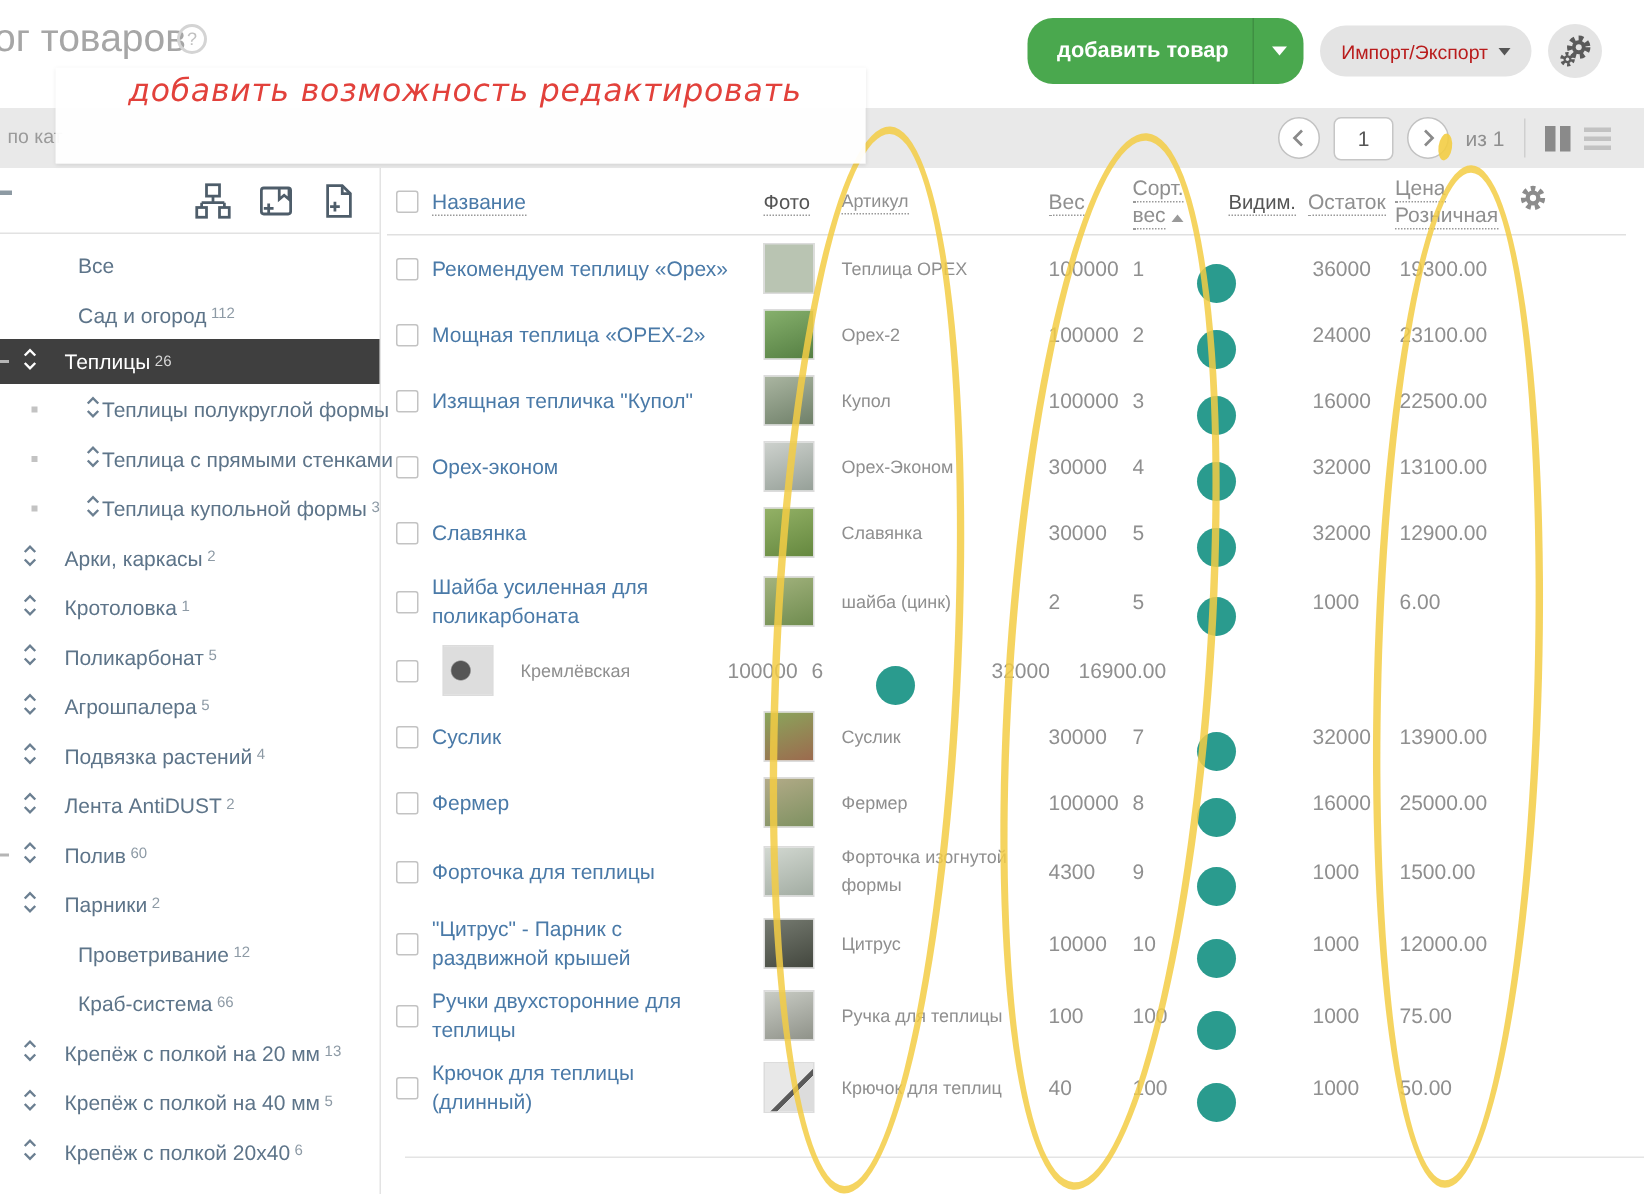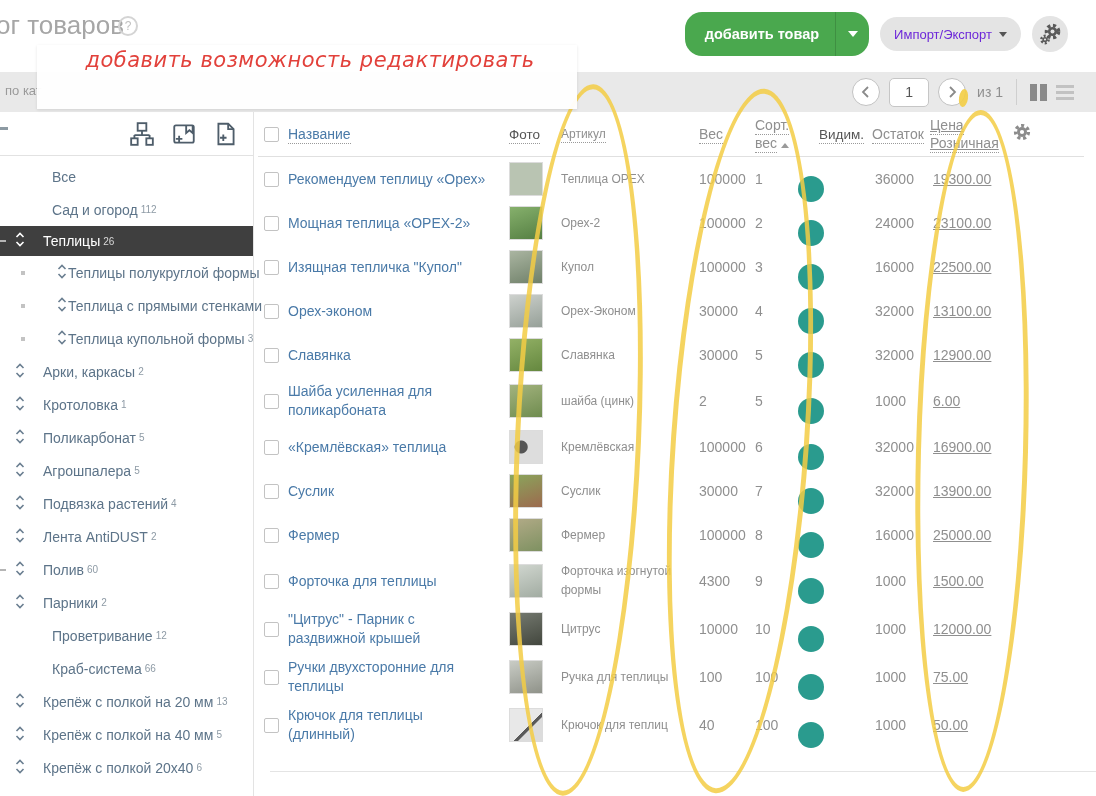--- a/index.html
+++ b/index.html
@@ -15,21 +15,21 @@
   #topbar-actions { right:28px; top:12px; display:flex; align-items:center; gap:11px; }
   .btn-green { display:flex; align-items:stretch; background:#4aa84e; border-radius:17px;
     height:44px; overflow:hidden; cursor:pointer; }
   .btn-green .lbl { color:#fff; font-size:14.5px; font-weight:bold; padding:0 16px 0 20px;
     display:flex; align-items:center; }
   .btn-green .caret-seg { width:34px; border-left:1px solid rgba(0,0,0,.15);
     display:flex; align-items:center; justify-content:center; }
   .caret-down-w { width:0; height:0; border-left:5px solid transparent;
     border-right:5px solid transparent; border-top:6px solid #fff; }
   .btn-pill { background:#e4e4e4; border-radius:17px; height:34px; display:flex;
-    align-items:center; gap:7px; padding:0 14px; color:#6d28d9; font-size:13px; cursor:pointer; }
+    align-items:center; gap:7px; padding:0 14px; color:#b91c1c; font-size:13px; cursor:pointer; }
   .caret-down-g { width:0; height:0; border-left:4.5px solid transparent;
     border-right:4.5px solid transparent; border-top:5.5px solid #555; }
   .btn-round { width:36px; height:36px; border-radius:50%; background:#e4e4e4;
     display:flex; align-items:center; justify-content:center; cursor:pointer; }
 
   
   #grey-band { left:0; top:72px; width:1096px; height:40px; background:#e9e9e9; }
   #tab-left { left:5px; top:83px; color:#9a9a9a; font-size:13px; }
   #pager { right:22px; top:71px; height:42px; display:flex; align-items:center; gap:9px; }
   .pg-circle { width:28px; height:28px; border:1px solid #c2c2c2; border-radius:50%;
@@ -88,21 +88,21 @@
   .th .u { border-bottom:1px dotted #9a9a9a; padding-bottom:1px; cursor:pointer; }
   .cb { appearance:none; -webkit-appearance:none; width:15px; height:15px; margin-left:6px;
     border:1px solid #c3c3c3; border-radius:2px; background:#fff; cursor:pointer; flex:none; }
   .c-name   { width:205px; margin-left:9px;  color:#4a7aa8; font-size:14px; line-height:19px; cursor:pointer; }
   .c-photo  { width:34px;  margin-left:16px; flex:none; }
   .c-art    { width:126px; margin-left:18px; color:#8f8f8f; font-size:12px; line-height:19px; }
   .c-wgt    { width:50px;  margin-left:12px; color:#8f8f8f; font-size:14px; }
   .c-srt    { width:52px;  margin-left:6px;  color:#8f8f8f; font-size:14px; }
   .c-vis    { width:40px;  margin-left:12px; flex:none; }
   .c-stk    { width:52px;  margin-left:16px; color:#8f8f8f; font-size:14px; }
-  .c-prc    { width:78px;  margin-left:6px;  color:#8f8f8f; font-size:14px;text-decoration:underline; }
+  .c-prc    { width:78px;  margin-left:6px;  color:#8f8f8f; font-size:14px; }
   .c-gear   { margin-left:4px; }
   .photo { width:34px; height:34px; border:1px solid #dcdcdc; background:#b9c4b2; }
   .trow:nth-of-type(2)  .photo { background:linear-gradient(160deg,#86b06c,#557f43); }
   .trow:nth-of-type(3)  .photo { background:linear-gradient(160deg,#aab5a1,#6f8069); }
   .trow:nth-of-type(4)  .photo { background:linear-gradient(160deg,#cdd1cd,#96a098); }
   .trow:nth-of-type(5)  .photo { background:linear-gradient(160deg,#93b166,#65883f); }
   .trow:nth-of-type(6)  .photo { background:linear-gradient(160deg,#a3b37e,#6f8c4f); }
   .trow:nth-of-type(7)  .photo { background:radial-gradient(circle at 35% 50%,#555 6px,#ddd 7px),#f2f2f2; }
   .trow:nth-of-type(8)  .photo { background:linear-gradient(160deg,#8aa65c,#9c6a4e); }
   .trow:nth-of-type(9)  .photo { background:linear-gradient(160deg,#b3ab88,#7e9161); }
@@ -486,21 +486,20 @@
           </span>
           <span class="c-art">шайба (цинк)</span>
           <span class="c-wgt">2</span>
           <span class="c-srt">5</span>
           <span class="c-vis"><span class="toggle"><span class="knob"></span></span></span>
           <span class="c-stk">1000</span>
           <span class="c-prc">6.00</span>
         </div>
         <div class="trow">
           <input type="checkbox" class="cb" style="">
-          <span class="c-name">«Кремлёвская» теплица</span>
           <span class="c-photo">
             <span class="photo" style="display:block"></span>
           </span>
           <span class="c-art">Кремлёвская</span>
           <span class="c-wgt">100000</span>
           <span class="c-srt">6</span>
           <span class="c-vis"><span class="toggle"><span class="knob"></span></span></span>
           <span class="c-stk">32000</span>
           <span class="c-prc">16900.00</span>
         </div>

